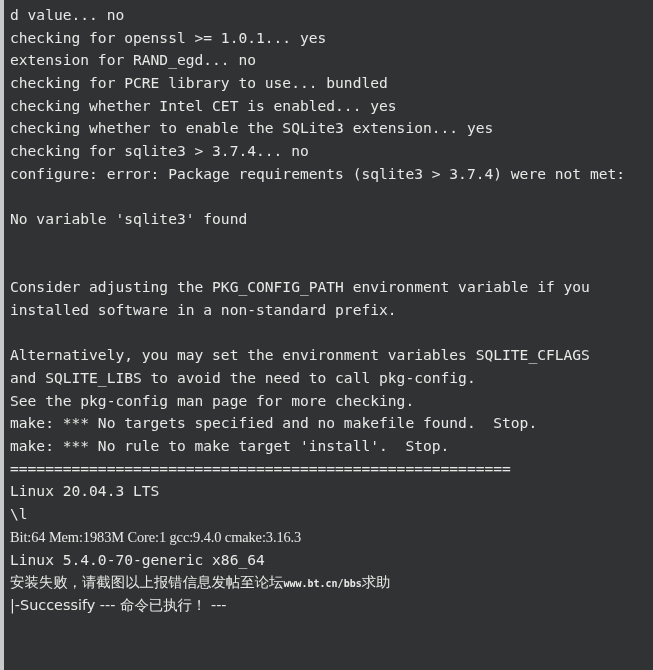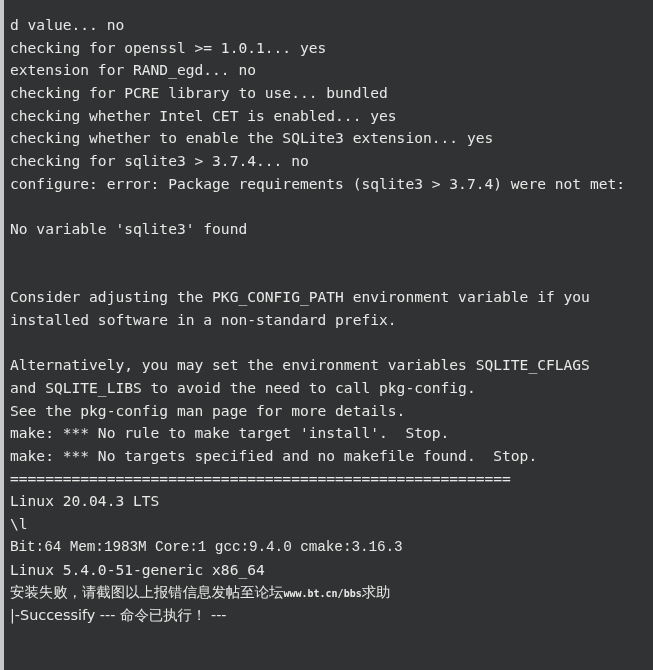--- a/index.html
+++ b/index.html
@@ -22,37 +22,37 @@
     top: 0;
     width: 4px;
     height: 670px;
     background: #c9c9c9;
   }
   #scrollback {
     position: absolute;
     left: 4px;
     top: 0;
     right: 0;
-    padding: 14px 0 0 6px;
+    padding: 4px 0 0 6px;
     box-sizing: border-box;
   }
   .line {
     height: 22.7px;
     line-height: 22.7px;
     font-size: 14.6px;
     color: #e8e8e6;
     white-space: pre;
     letter-spacing: 0px;
     font-family: "DejaVu Sans Mono", "Liberation Mono", monospace;
   }
   .line.blank {
     color: transparent;
   }
   .line.sysinfo {
-    font-family: Liberation Mono, monospace;
+    font-family: Liberation Serif, serif;
     font-size: 14.4px;
     letter-spacing: -0.1px;
   }
   .line.cjk {
     font-family: "DejaVu Sans", "Liberation Sans", sans-serif;
     font-size: 14.4px;
   }
   .line.cjk .mono {
     font-family: "DejaVu Sans Mono", "Liberation Mono", monospace;
     font-weight: bold;
@@ -82,25 +82,25 @@
       <div class="line">configure: error: Package requirements (sqlite3 &gt; 3.7.4) were not met:</div>
       <div class="line blank"></div>
       <div class="line">No variable 'sqlite3' found</div>
       <div class="line blank"></div>
       <div class="line blank"></div>
       <div class="line">Consider adjusting the PKG_CONFIG_PATH environment variable if you</div>
       <div class="line">installed software in a non-standard prefix.</div>
       <div class="line blank"></div>
       <div class="line">Alternatively, you may set the environment variables SQLITE_CFLAGS</div>
       <div class="line">and SQLITE_LIBS to avoid the need to call pkg-config.</div>
-      <div class="line">See the pkg-config man page for more details.</div>
+      <div class="line">See the pkg-config man page for more checking.</div>
+      <div class="line">make: *** No targets specified and no makefile found.  Stop.</div>
       <div class="line">make: *** No rule to make target 'install'.  Stop.</div>
-      <div class="line">make: *** No targets specified and no makefile found.  Stop.</div>
       <div class="line rule">=========================================================</div>
       <div class="line">Linux 20.04.3 LTS</div>
       <div class="line">\l</div>
       <div class="line sysinfo">Bit:64 Mem:1983M Core:1 gcc:9.4.0 cmake:3.16.3</div>
-      <div class="line">Linux 5.4.0-51-generic x86_64</div>
+      <div class="line">Linux 5.4.0-70-generic x86_64</div>
       <div class="line cjk"><span>安装失败，请截图以上报错信息发帖至论坛</span><span class="mono">www.bt.cn/bbs</span><span>求助</span></div>
       <div class="line cjk"><span>|-Successify --- </span><span>命令已执行！ ---</span></div>
     </div>
 
 </div>
 
 </body></html>

